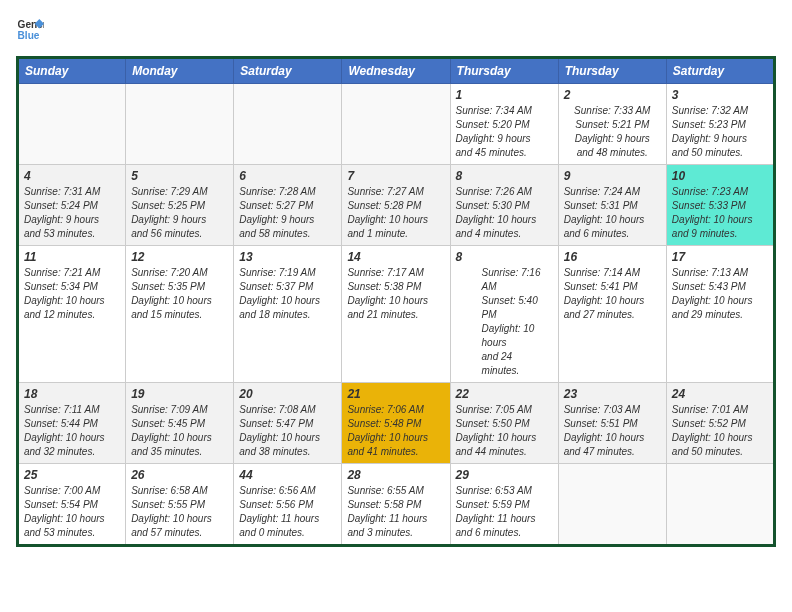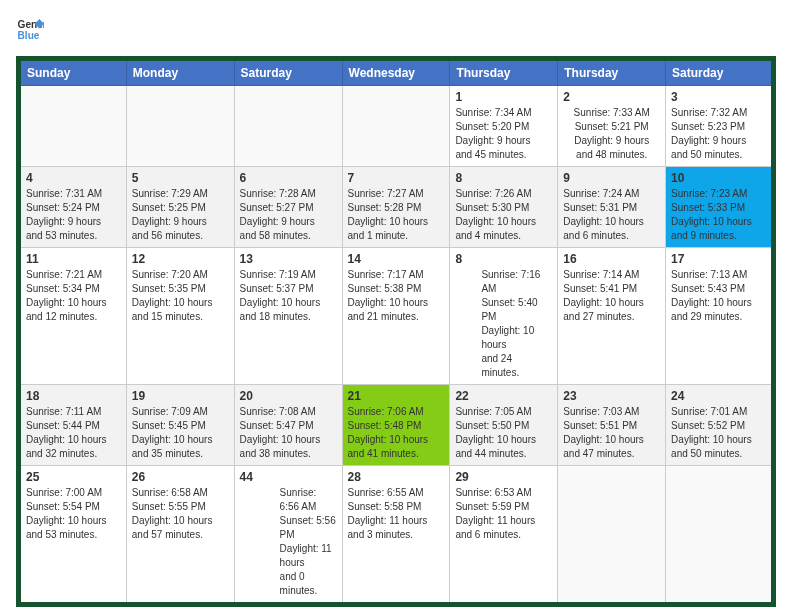--- a/index.html
+++ b/index.html
@@ -33,21 +33,22 @@
       font-weight: bold;
       color: #333;
     }
     .location {
       font-size: 14px;
       color: #555;
     }
     .calendar {
       width: 100%;
       border-collapse: collapse;
-      border: 5px solid #14532d;
+      border: 3px solid #14532d;
+      font-style: italic;
     }
     .calendar th {
       background-color: #4472c4;
       color: #fff;
       font-size: 12px;
       font-weight: bold;
       padding: 5px 6px;
       text-align: left;
       border: 1px solid #3a60a8;
     }
@@ -181,21 +182,21 @@
 Daylight: 10 hours
 and 4 minutes.</div>
         </td>
         <td style="background: rgb(242, 242, 242);">
           <div class="day-num">9</div>
           <div class="day-info" style="white-space: pre-line;">Sunrise: 7:24 AM
 Sunset: 5:31 PM
 Daylight: 10 hours
 and 6 minutes.</div>
         </td>
-        <td style="background: #0ea5e9;">
+        <td style="background: #5eead4;">
           <div class="day-num">10</div>
           <div class="day-info" style="white-space: pre-line;">Sunrise: 7:23 AM
 Sunset: 5:33 PM
 Daylight: 10 hours
 and 9 minutes.</div>
         </td>
       </tr>
       <tr>
         <td style="background: rgb(255, 255, 255);">
           <div class="day-num">11</div>
@@ -262,21 +263,21 @@
 Daylight: 10 hours
 and 35 minutes.</div>
         </td>
         <td style="background: rgb(242, 242, 242);">
           <div class="day-num">20</div>
           <div class="day-info" style="white-space: pre-line;">Sunrise: 7:08 AM
 Sunset: 5:47 PM
 Daylight: 10 hours
 and 38 minutes.</div>
         </td>
-        <td style="background: #84cc16; margin-left: 16px;">
+        <td style="background: #eab308; margin-left: 16px;">
           <div class="day-num">21</div>
           <div class="day-info" style="white-space: pre-line;">Sunrise: 7:06 AM
 Sunset: 5:48 PM
 Daylight: 10 hours
 and 41 minutes.</div>
         </td>
         <td style="background: rgb(242, 242, 242);">
           <div class="day-num">22</div>
           <div class="day-info" style="white-space: pre-line;">Sunrise: 7:05 AM
 Sunset: 5:50 PM
@@ -308,21 +309,21 @@
         </td>
         <td style="background: rgb(255, 255, 255);">
           <div class="day-num">26</div>
           <div class="day-info" style="white-space: pre-line;">Sunrise: 6:58 AM
 Sunset: 5:55 PM
 Daylight: 10 hours
 and 57 minutes.</div>
         </td>
         <td style="background: rgb(255, 255, 255);">
           <div class="day-num">44</div>
-          <div class="day-info" style="white-space: pre-line; margin-left: 40px;">Sunrise: 6:56 AM
+          <div class="day-info" style="white-space: pre-line;">Sunrise: 6:56 AM
 Sunset: 5:56 PM
 Daylight: 11 hours
 and 0 minutes.</div>
         </td>
         <td style="background: rgb(255, 255, 255);">
           <div class="day-num">28</div>
           <div class="day-info" style="white-space: pre-line;">Sunrise: 6:55 AM
 Sunset: 5:58 PM
 Daylight: 11 hours
 and 3 minutes.</div>

